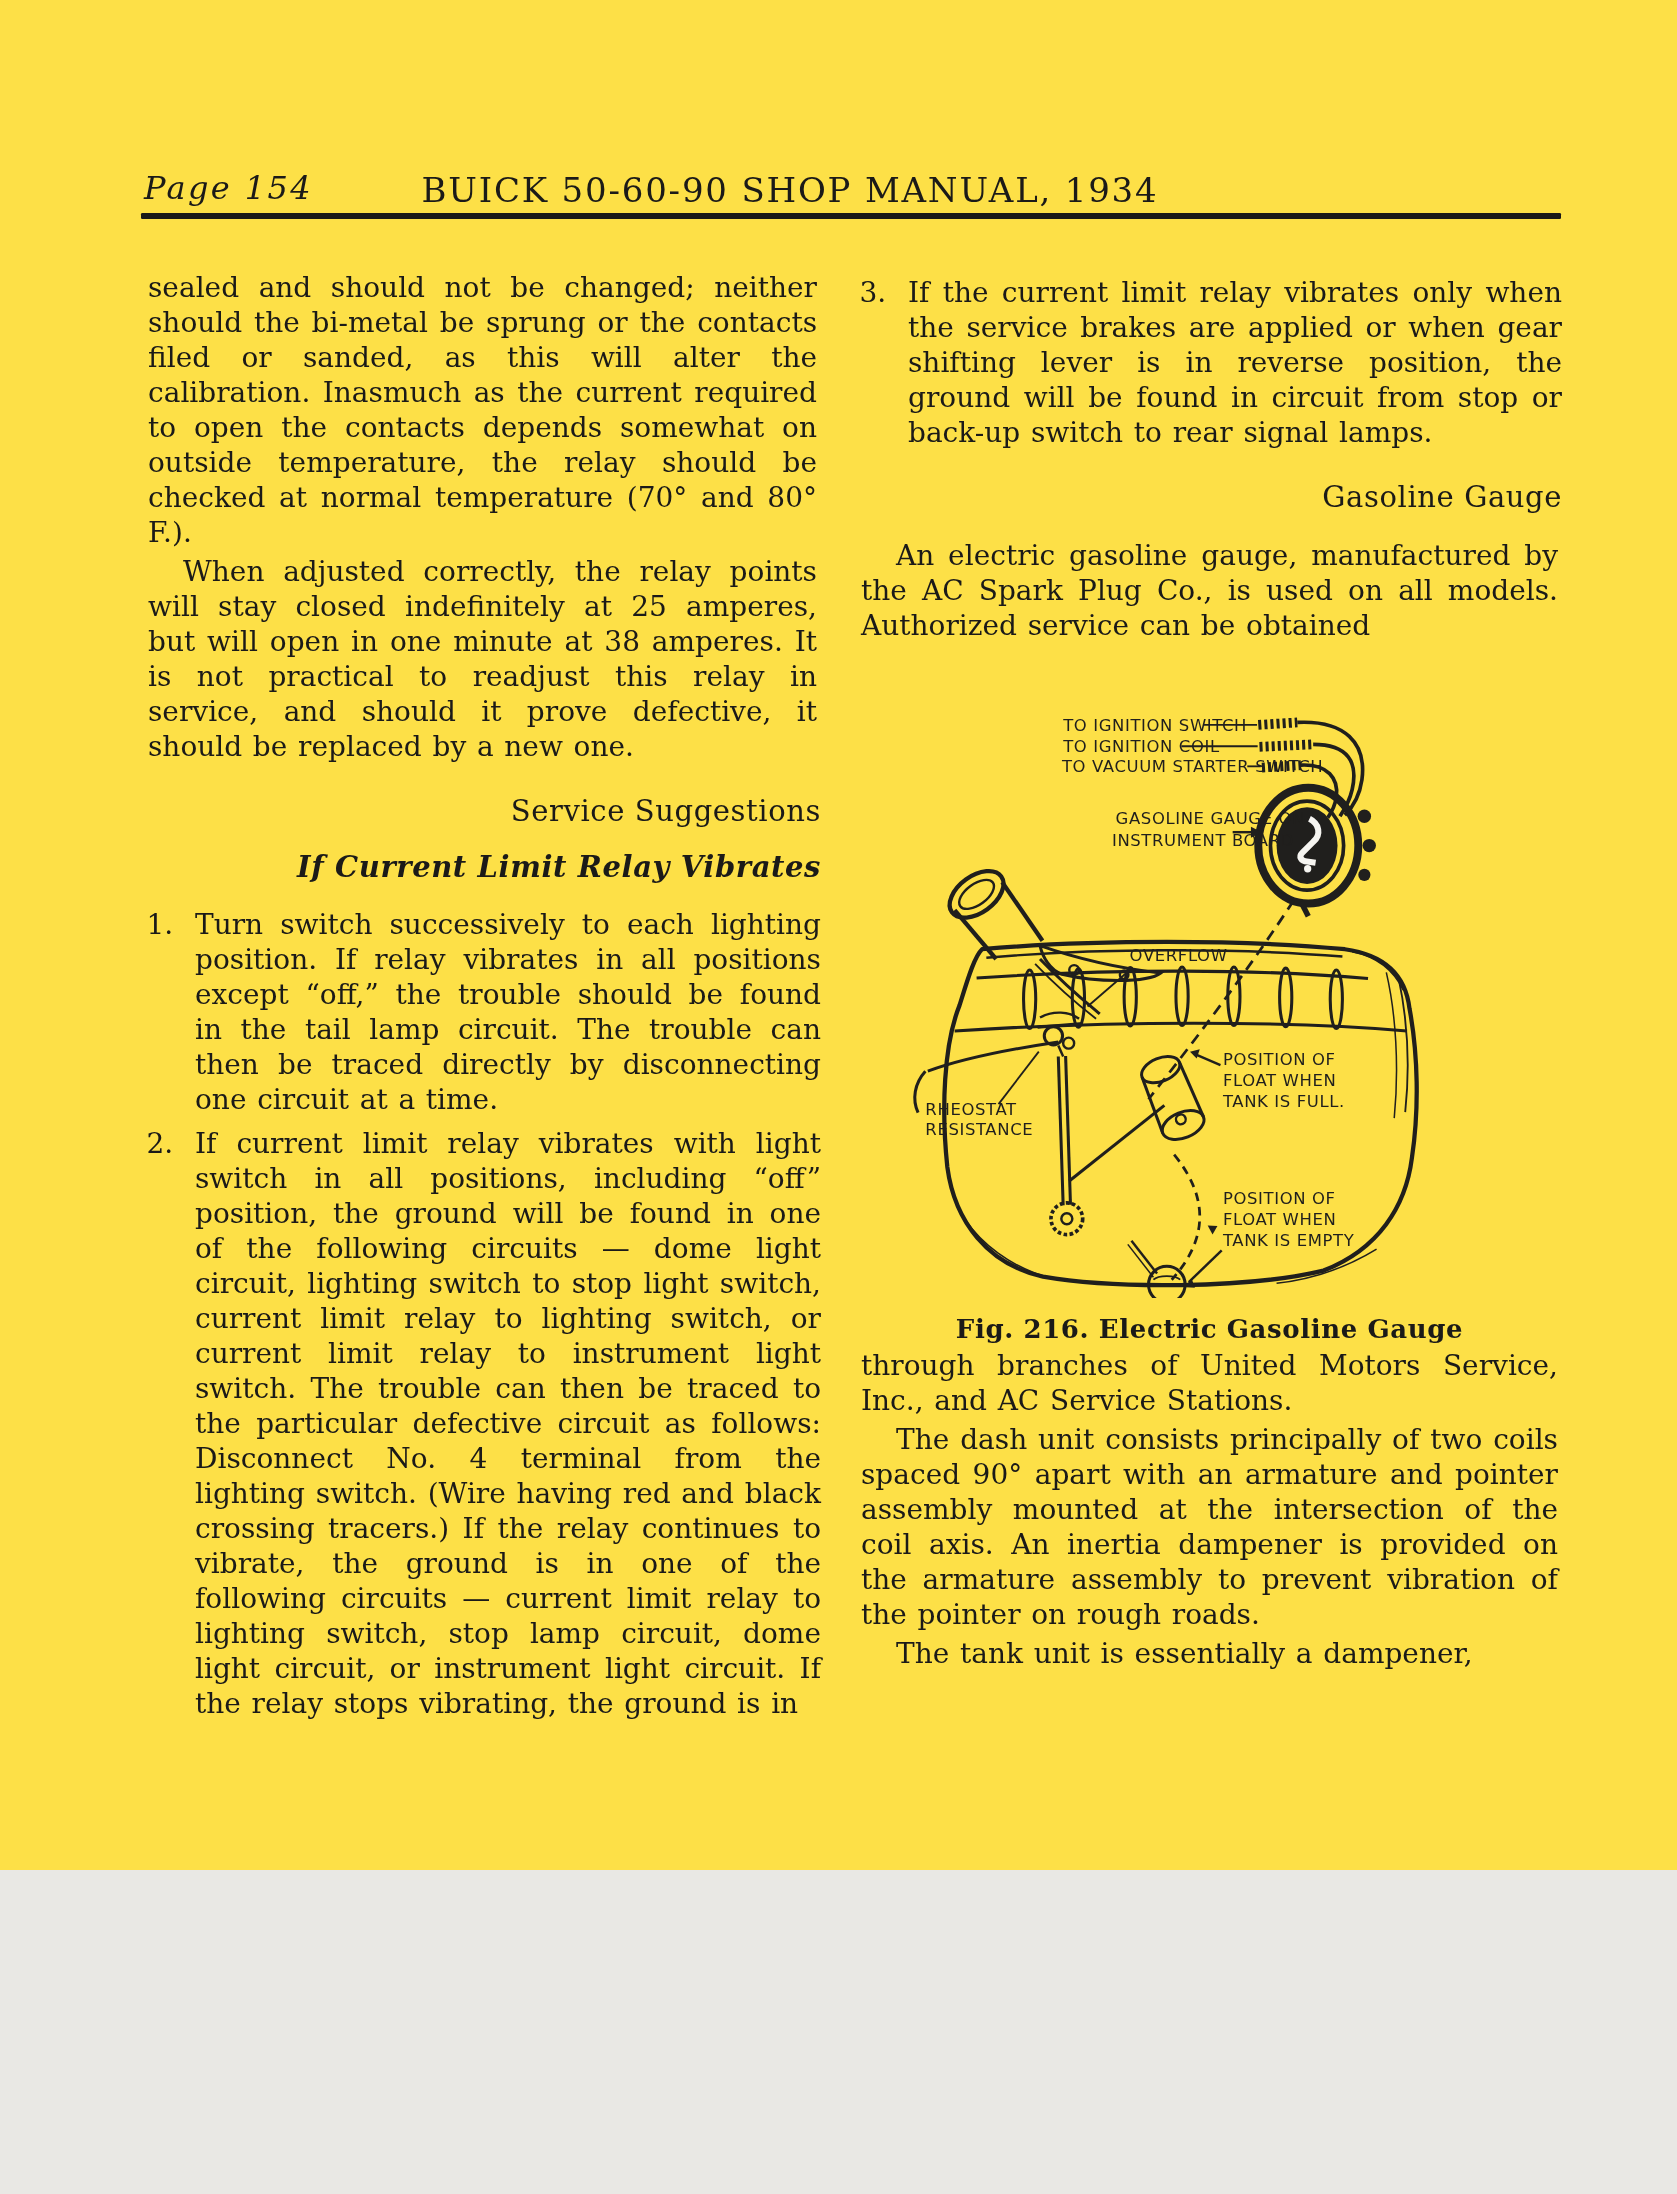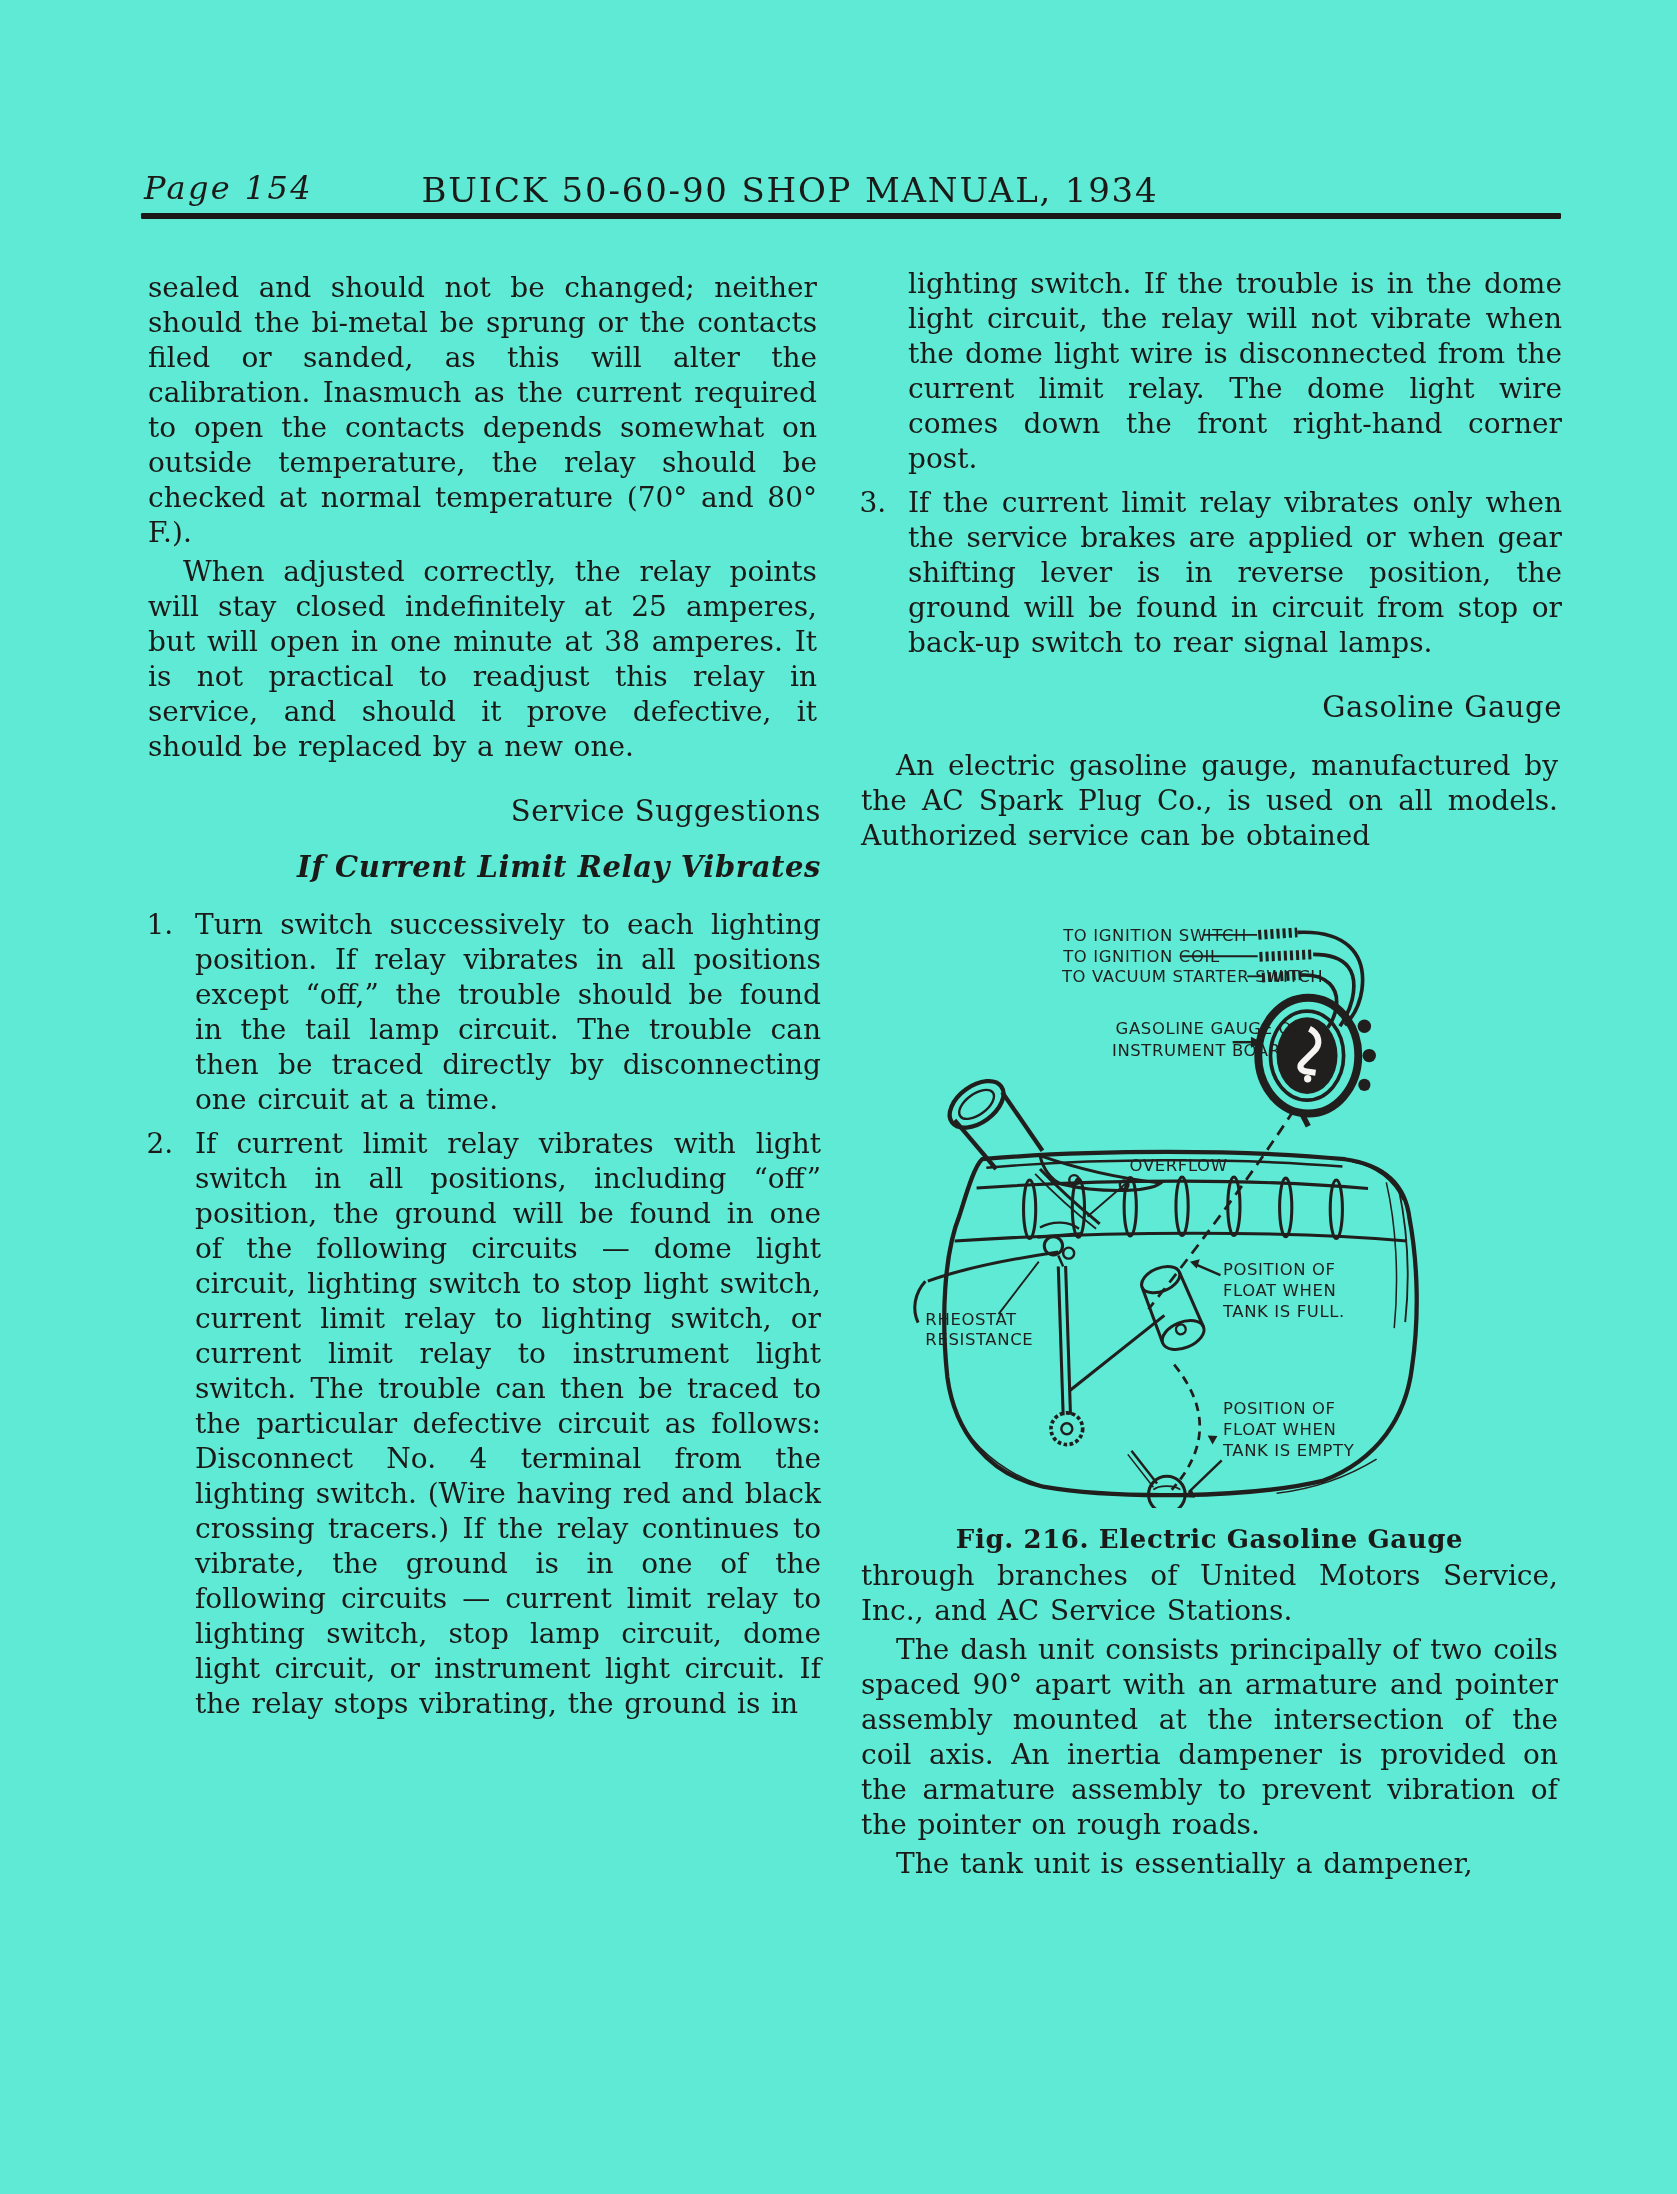--- a/index.html
+++ b/index.html
@@ -1,19 +1,19 @@
 <!DOCTYPE html>
 <html style="font-size:9.8px"><head>
 <meta charset="utf-8">
 <style>
   html,body{margin:0;padding:0;background:#e9e8e4;}
   .page{
     position:relative;
-    width:1678px;height:2194px;
-    background:#5eead4;
+    width:1678px;height:1870px;
+    background:#fde047;
     color:#1b1a18;
     font-family:"DejaVu Serif", serif;
     overflow:hidden;
   }
   .pagenum{
     position:absolute;left:144px;top:172px;
     font-style:italic;font-size:32px;line-height:1;
     letter-spacing:2.4px;
   }
   .title{
@@ -98,23 +98,20 @@
       <span class="num">1.</span>
       <span>Turn switch successively to each lighting position. If relay vibrates in all positions except “off,” the trouble should be found in the tail lamp circuit.  The trouble can then be traced directly by disconnecting one circuit at a time.</span>
     </div>
     <div class="li">
       <span class="num">2.</span>
       <span>If current limit relay vibrates with light switch in all positions, including “off” position, the ground will be found in one of the following circuits — dome light circuit, lighting switch to stop light switch, current limit relay to lighting switch, or current limit relay to instrument light switch. The trouble can then be traced to the particular defective circuit as follows: Disconnect No. 4 terminal from the lighting switch.  (Wire having red and black crossing tracers.) If the relay continues to vibrate, the ground is in one of the following circuits — current limit relay to lighting switch, stop lamp circuit, dome light circuit, or instrument light circuit. If the relay stops vibrating, the ground is in</span>
     </div>
   </div>
 
   <div class="col col-right">
-    <div class="li cont">
-      <span>lighting switch.  If the trouble is in the dome light circuit, the relay will not vibrate when the dome light wire is disconnected from the current limit relay. The dome light wire comes down the front right-hand corner post.</span>
-    </div>
     <div class="li">
       <span class="num">3.</span>
       <span>If the current limit relay vibrates only when the service brakes are applied or when gear shifting lever is in reverse position, the ground will be found in circuit from stop or back-up switch to rear signal lamps.</span>
     </div>
     <h2 class="sect">Gasoline Gauge</h2>
     <p class="body indent">An electric gasoline gauge, manufactured by the AC Spark Plug Co., is used on all models. Authorized service can be obtained</p>
 
     <figure class="fig">
       <svg width="705" height="628" viewBox="0 0 1156 1030" xmlns="http://www.w3.org/2000/svg">
 

